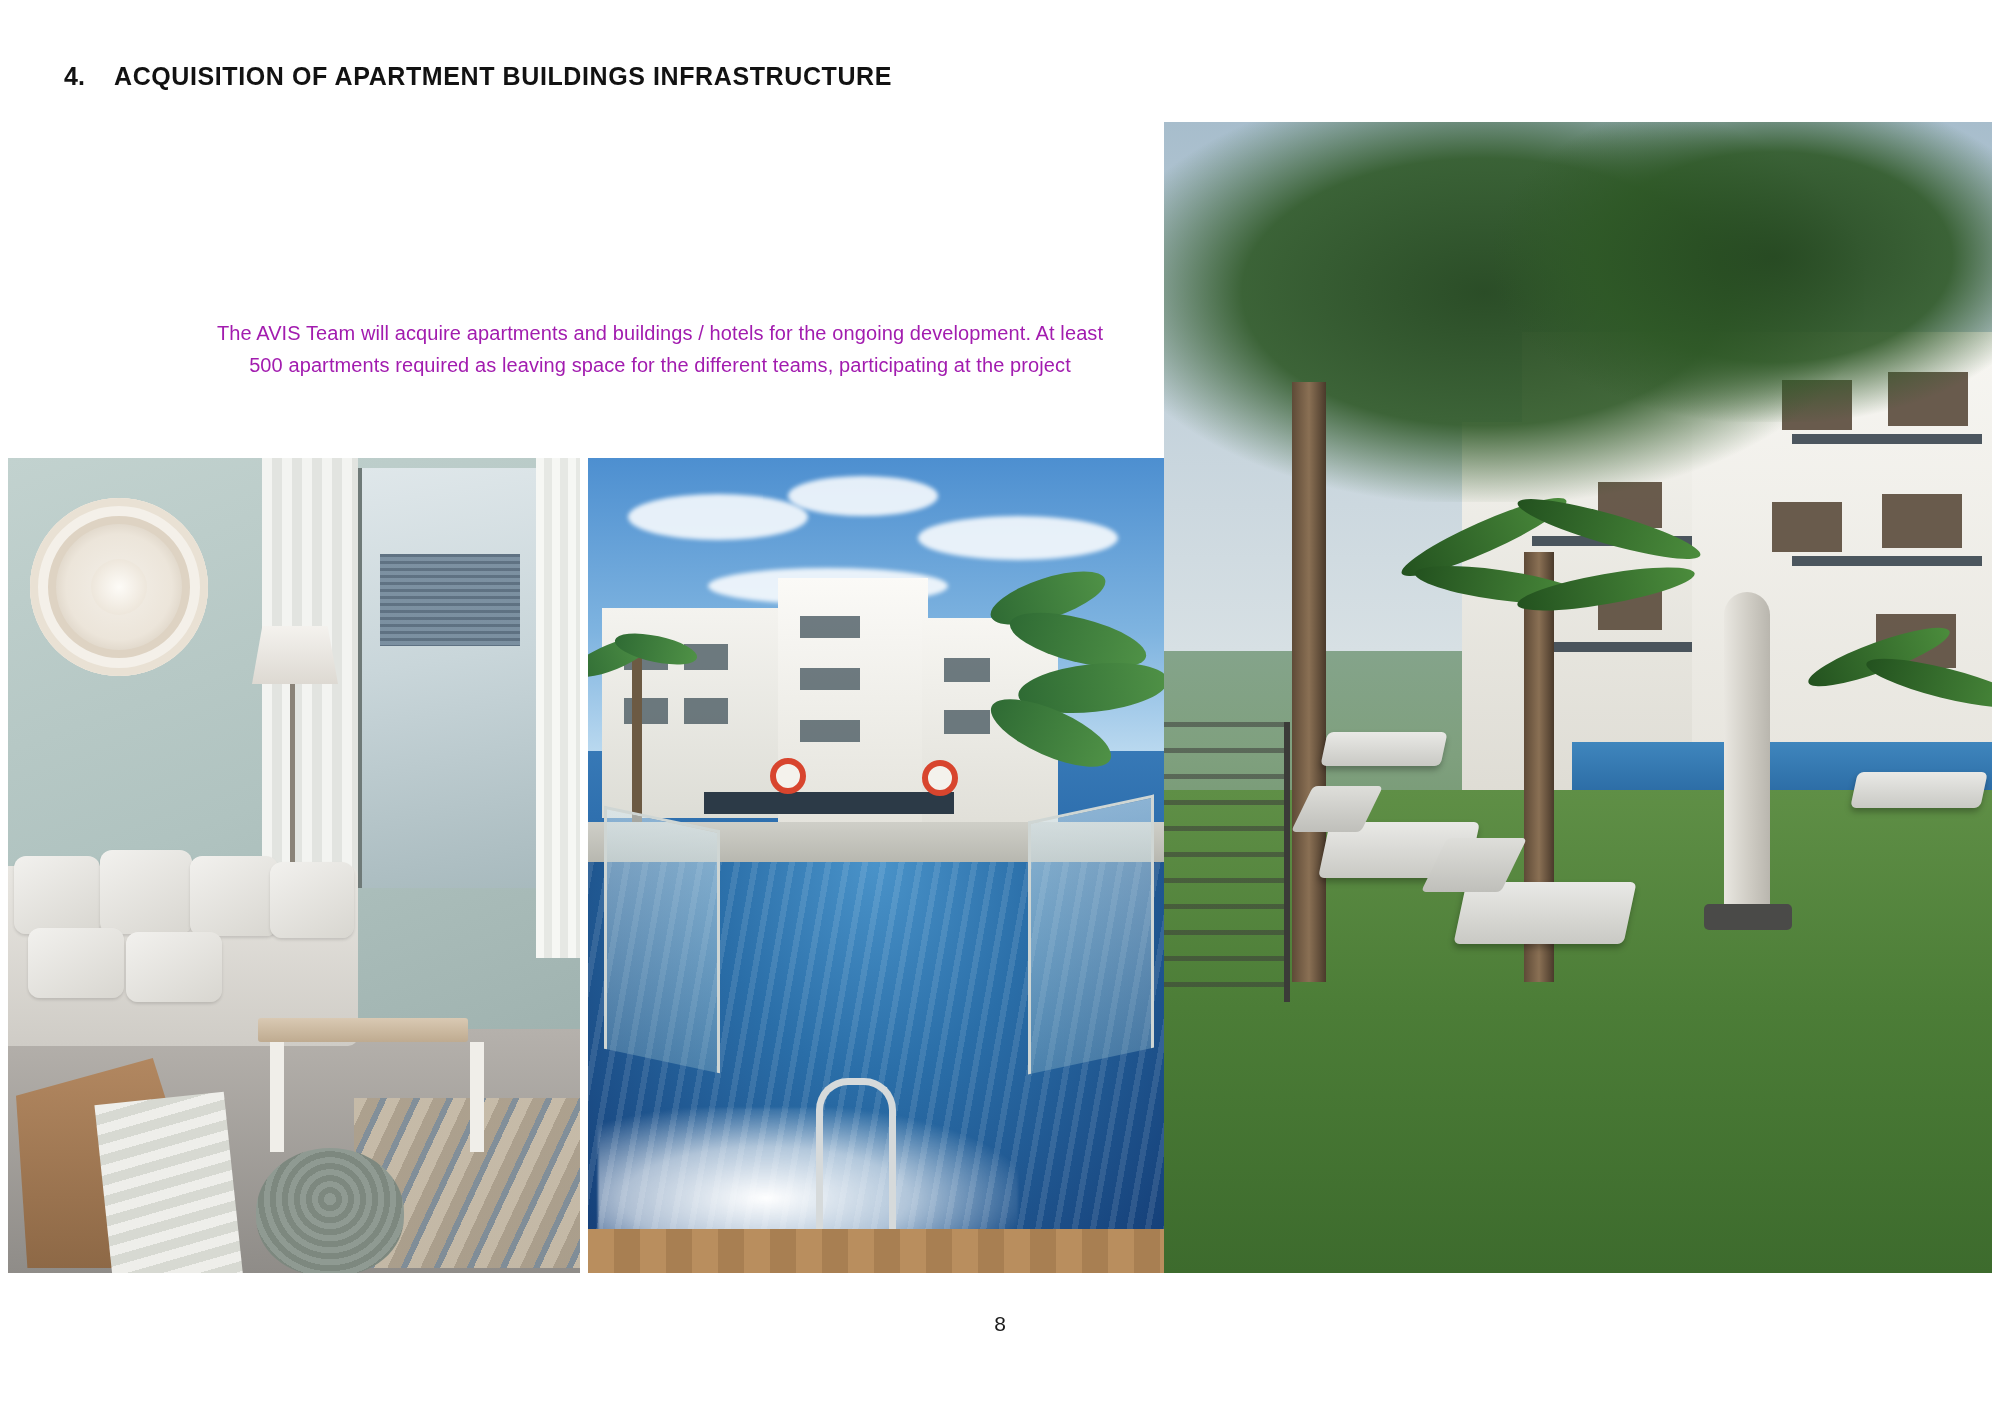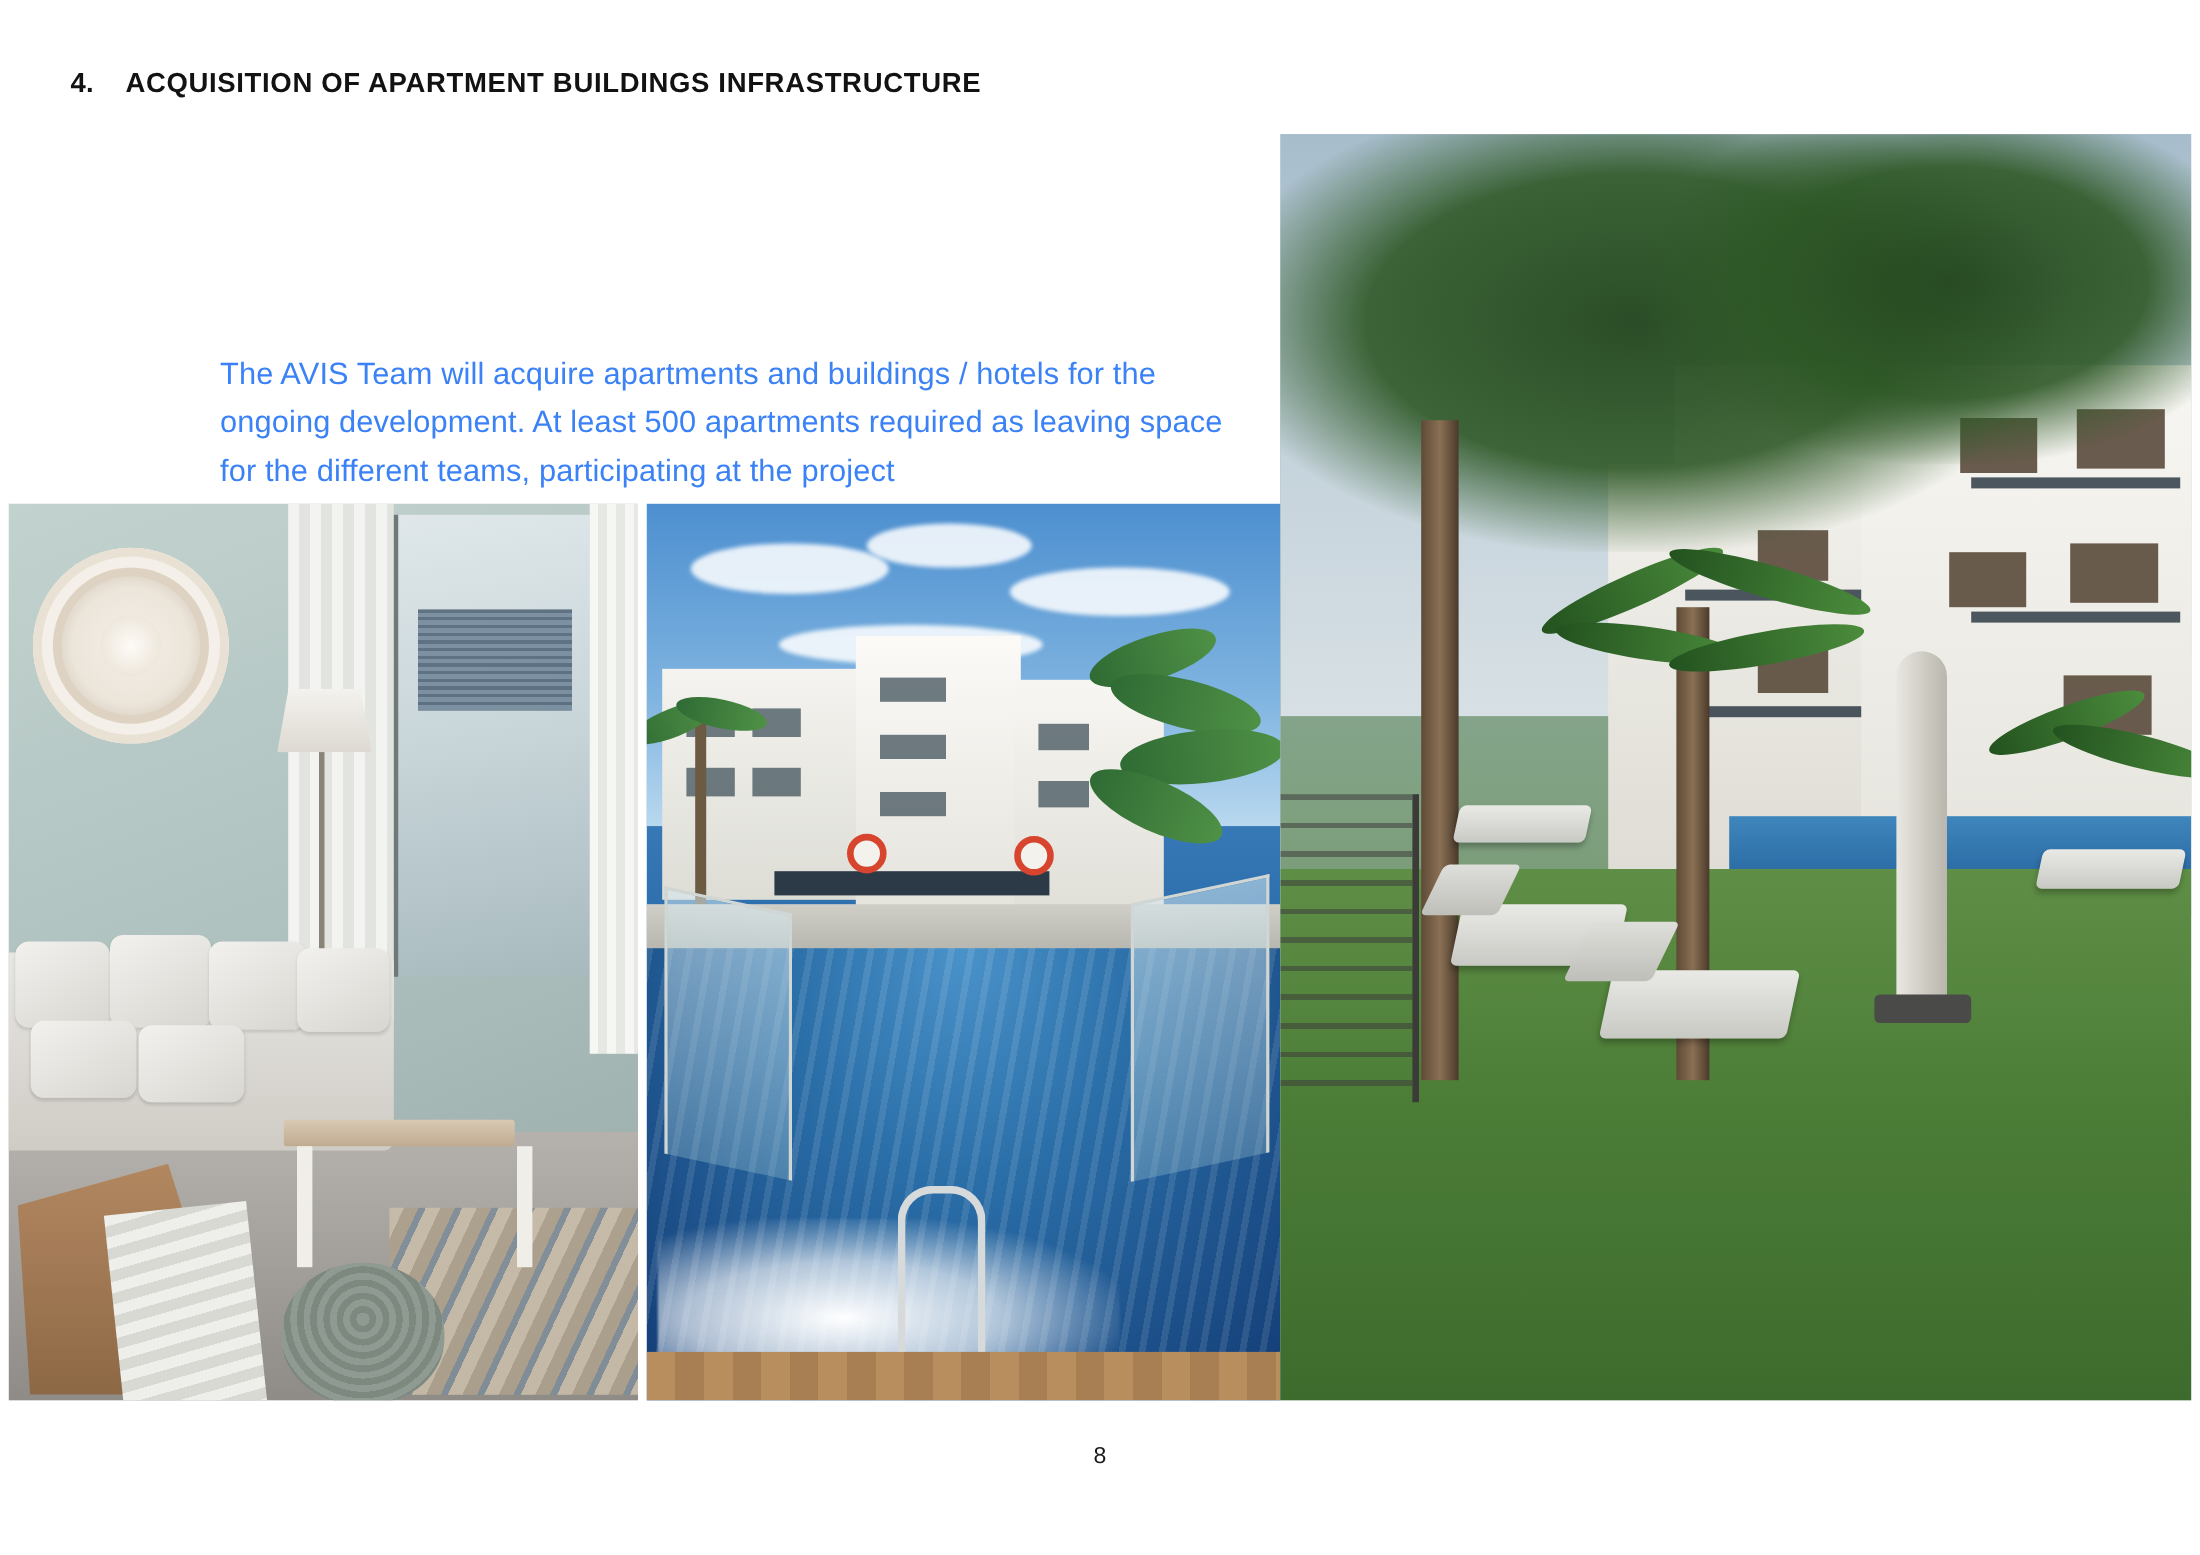--- a/index.html
+++ b/index.html
@@ -47,24 +47,24 @@
     letter-spacing: 0.6px;
     white-space: nowrap;
   }
 
   
   .body-text {
     position: absolute;
     left: 200px;
     top: 318px;
     width: 920px;
-    text-align: left;
-    font-size: 28px;
+    text-align: center;
+    font-size: 20px;
     line-height: 1.58;
-    color: #3b82f6;
+    color: #a21caf;
     letter-spacing: 0.1px;
   }
 
   
   .photo {
     position: absolute;
     overflow: hidden;
   }
 
   

